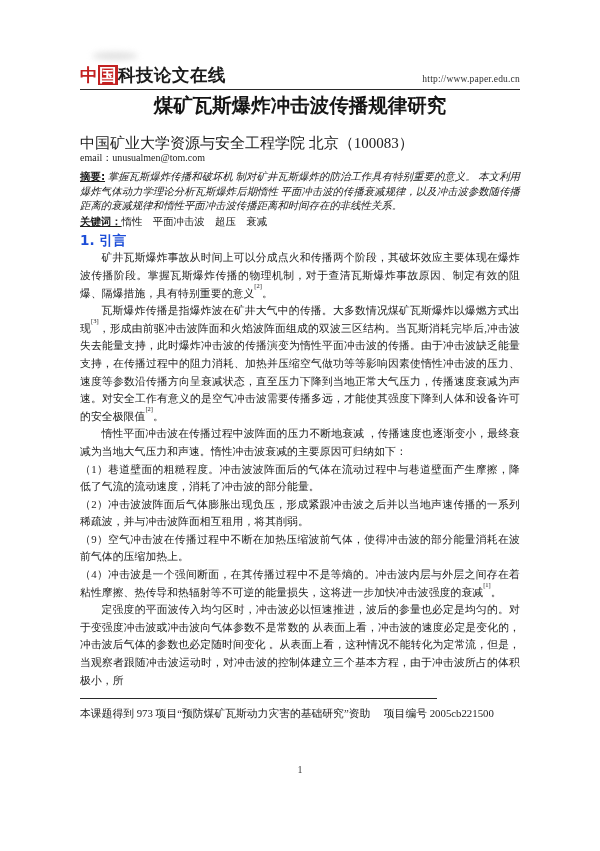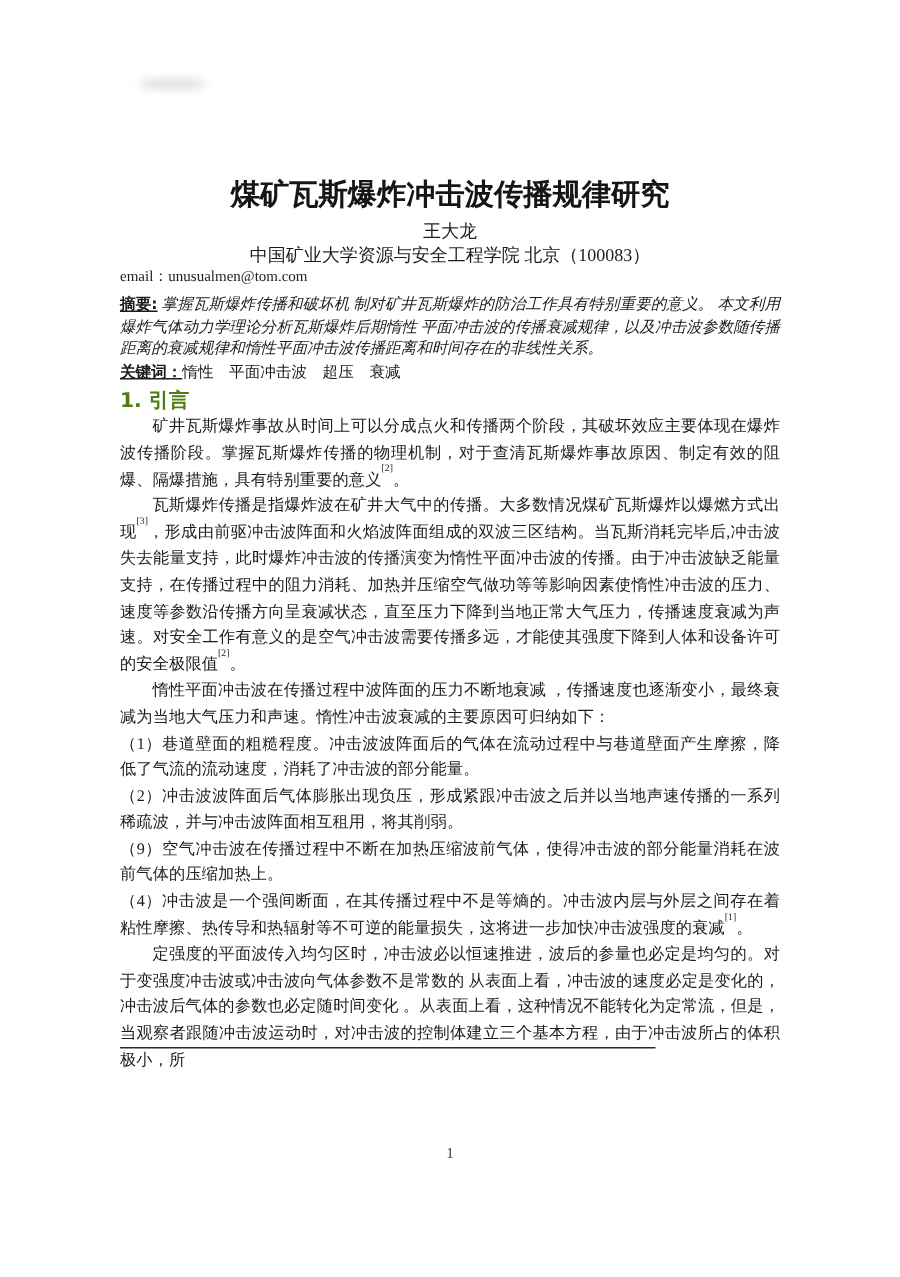--- a/index.html
+++ b/index.html
@@ -52,38 +52,37 @@
     line-height: 14px;
   }
 
   
   .content {
     position: absolute;
     left: 80px; right: 80px; top: 94px;
   }
 
   .title {
-    margin-top: 24px;
+    margin-top: 0;
     text-align: center;
     font-family: "DejaVu Sans", sans-serif;
     font-weight: bold;
     font-size: 19.5px;
     line-height: 24px;
     color: #151515;
   }
   .author {
     margin-top: 5px;
     text-align: center;
     font-size: 12px;
     line-height: 15px;
   }
   .affiliation {
-    margin-top: 1px;
-    text-align: center;
-    font-size: 12px;
+    margin-top: 18px;
+    font-size: 15px;
     line-height: 14px;
   }
   .email-line {
     margin-top: 1px;
     font-size: 10px;
     line-height: 13px;
   }
 
   .abstract {
     margin-top: 5px;
@@ -100,21 +99,21 @@
   }
   .abstract i { font-style: italic; }
   .keywords {
     font-size: 10.4px;
     line-height: 14.6px;
   }
 
   .h-sec {
     font-family: "DejaVu Sans", sans-serif;
     font-weight: bold;
-    color: #4d7c0f;
+    color: #1d4ed8;
   }
   .h-s1 { margin-top: 3px; font-size: 13.5px; line-height: 17px; }
   .h-s2, .h-s3 { margin-top: 4px; font-size: 14.5px; line-height: 19px; }
 
   .body {
     font-size: 10.8px;
     line-height: 17.6px;
     text-align: justify;
     letter-spacing: .1px;
   }
@@ -151,25 +150,28 @@
     color: #3a3a3a;
   }
 </style>
 </head>
 <body>
 
 <div class="page">
 
   <div class="artifact"></div>
 
+  <div class="header">
+    <div class="logo"><span class="zhong">中</span><span class="guo">国</span><span>科技论文在线</span></div>
+    <div class="site-url">http://www.paper.edu.cn</div>
+  </div>
 
   <div class="content">
 
     <h1 class="title">煤矿瓦斯爆炸冲击波传播规律研究</h1>
-    <div class="author">王大龙</div>
     <div class="affiliation">中国矿业大学资源与安全工程学院 北京（100083）</div>
     <div class="email-line"><span>email：</span><span>unusualmen@tom.com</span></div>
 
     <p class="abstract"><span class="lbl">摘要:</span> <i>掌握瓦斯爆炸传播和破坏机 制对矿井瓦斯爆炸的防治工作具有特别重要的意义。 本文利用爆炸气体动力学理论分析瓦斯爆炸后期惰性 平面冲击波的传播衰减规律，以及冲击波参数随传播距离的衰减规律和惰性平面冲击波传播距离和时间存在的非线性关系。</i></p>
 
     <p class="keywords"><span class="lbl">关键词：</span><span>惰性　平面冲击波　超压　衰减</span></p>
 
     <h2 class="h-sec h-s1">1. 引言</h2>
 
     <p class="body ind"><span>矿井瓦斯爆炸事故从时间上可以分成点火和传播两个阶段，其破坏效应主要体现在爆炸波传播阶段。掌握瓦斯爆炸传播的物理机制，对于查清瓦斯爆炸事故原因、制定有效的阻爆、隔爆措施，具有特别重要的意义</span><sup class="ref">[2]</sup><span>。</span></p>
@@ -183,17 +185,18 @@
     <p class="body">（9）空气冲击波在传播过程中不断在加热压缩波前气体，使得冲击波的部分能量消耗在波前气体的压缩加热上。</p>
     <p class="body"><span>（4）冲击波是一个强间断面，在其传播过程中不是等熵的。冲击波内层与外层之间存在着粘性摩擦、热传导和热辐射等不可逆的能量损失，这将进一步加快冲击波强度的衰减</span><sup class="ref">[1]</sup><span>。</span></p>
 
 
     <p class="body ind">定强度的平面波传入均匀区时，冲击波必以恒速推进，波后的参量也必定是均匀的。对于变强度冲击波或冲击波向气体参数不是常数的 从表面上看，冲击波的速度必定是变化的，冲击波后气体的参数也必定随时间变化 。从表面上看，这种情况不能转化为定常流，但是，当观察者跟随冲击波运动时，对冲击波的控制体建立三个基本方程，由于冲击波所占的体积极小，所</p>
 
   </div>
 
   <div class="footnote-block">
     <div class="foot-rule"></div>
+    <p class="footnote">本课题得到 973 项目“预防煤矿瓦斯动力灾害的基础研究”资助　 项目编号 2005cb221500</p>
   </div>
 
   <div class="page-num">1</div>
 
 </div>
 
 </body></html>

